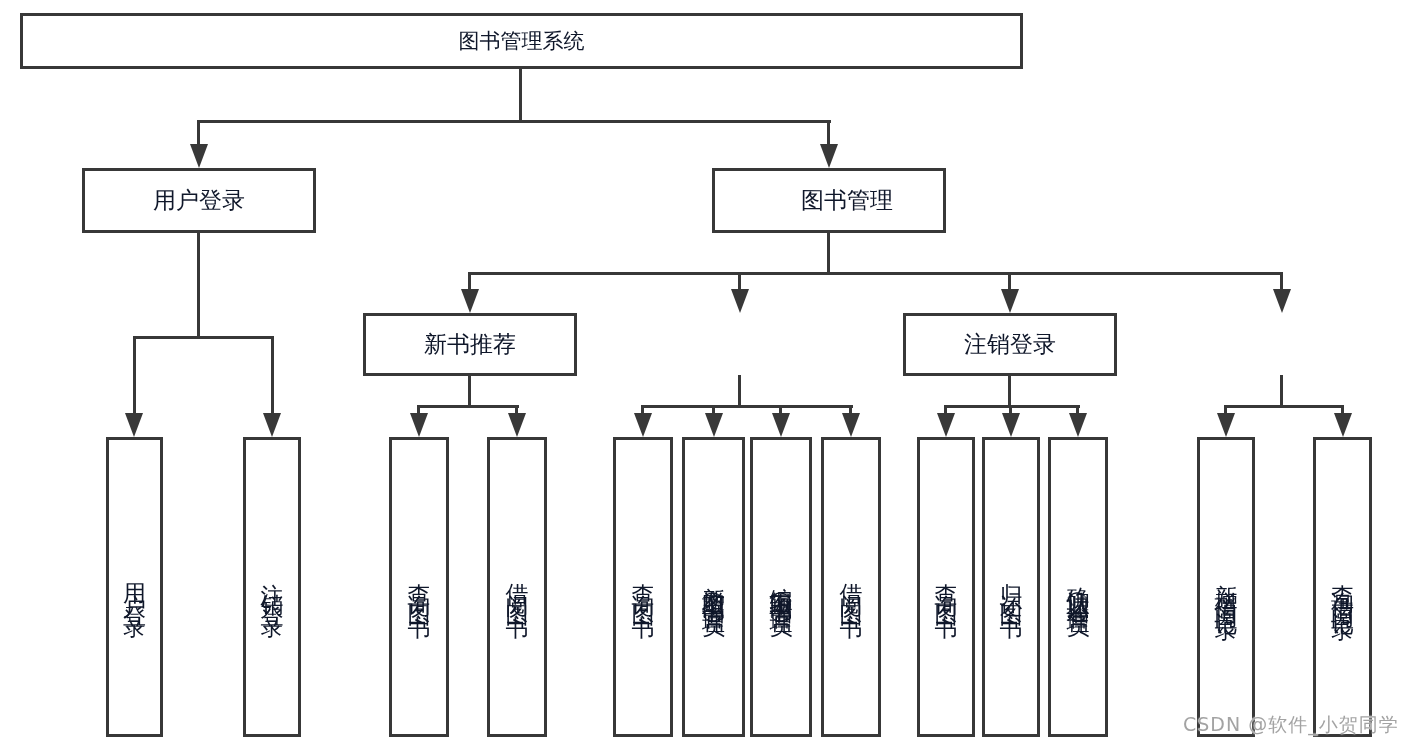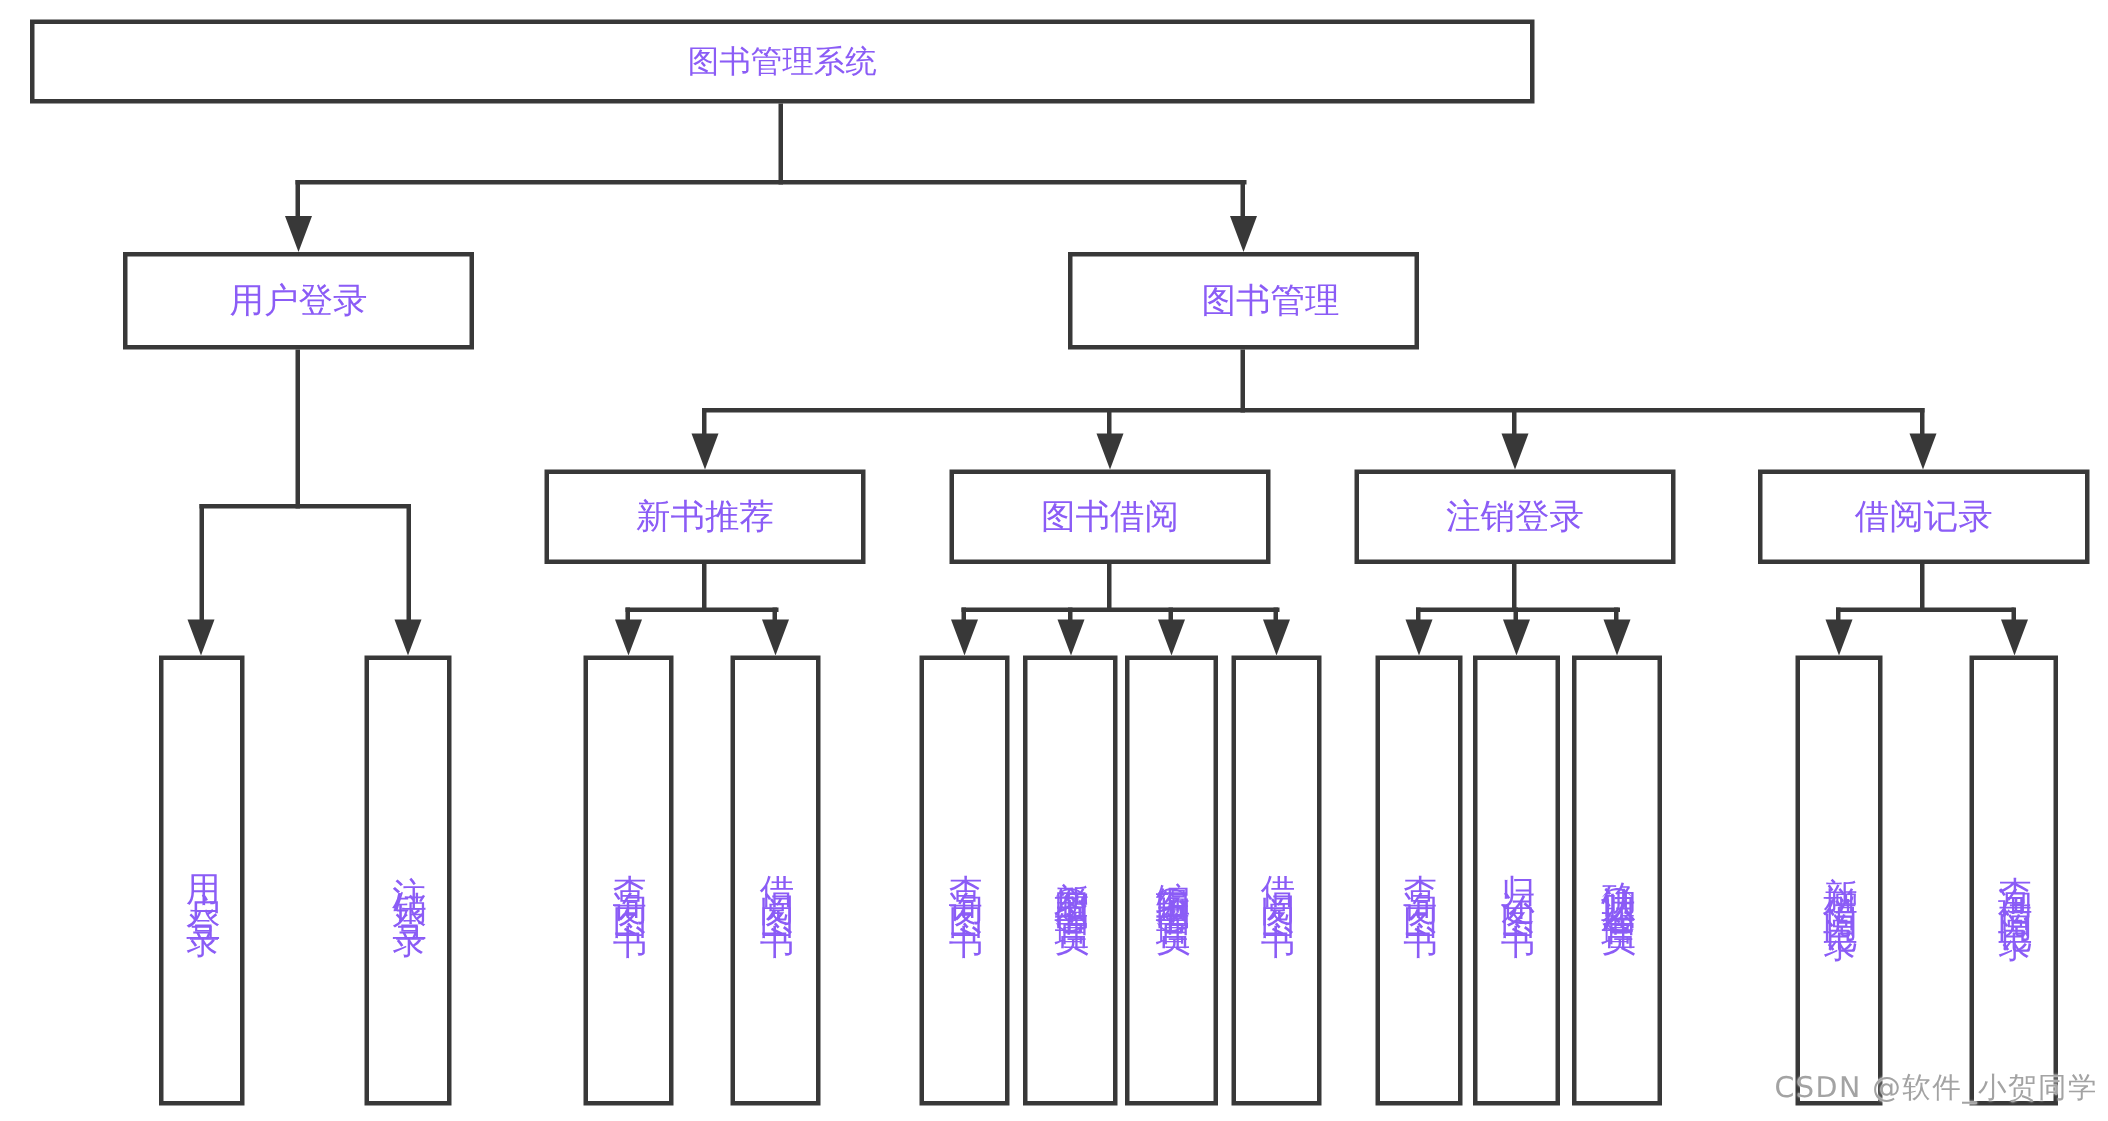--- a/index.html
+++ b/index.html
@@ -3,21 +3,21 @@
 <meta charset="utf-8">
 <style>
   html,body{margin:0;padding:0;background:#ffffff;}
   #canvas{
     position:relative;width:1405px;height:747px;background:#ffffff;overflow:hidden;
     font-family:"DejaVu Sans","Liberation Sans",sans-serif;color:#333333;
   }
   .box{
     position:absolute;box-sizing:border-box;border:3px solid #383838;background:#ffffff;
     display:flex;align-items:center;justify-content:center;
-    font-size:23px;color:#8b5cf6;white-space:nowrap;
+    font-size:23px;color:#0f172a;white-space:nowrap;
   }
   .rootbox{font-size:21px;}
   .vbox{
     writing-mode:vertical-rl;text-orientation:mixed;
     font-size:23px;line-height:1;white-space:normal;
   }
   .ls-lg{letter-spacing:11px;}
   .ls-md{letter-spacing:7px;}
   .ls-sm{letter-spacing:4px;}
   .vl{position:absolute;width:3px;background:#383838;}
@@ -69,28 +69,22 @@
   <div class="vl" style="left:738px;top:272px;height:22px;"></div>
   <div class="tri" style="left:731px;top:289px;"></div>
   <div class="vl" style="left:1008px;top:272px;height:22px;"></div>
   <div class="tri" style="left:1001px;top:289px;"></div>
   <div class="vl" style="left:1280px;top:272px;height:22px;"></div>
   <div class="tri" style="left:1273px;top:289px;"></div>
 
   <div class="box" style="left:363px;top:313px;width:214px;height:63px;">
     <span>新书推荐</span>
   </div>
-  <div class="box" style="left:633px;top:313px;width:214px;height:63px;">
-    <span>图书借阅</span>
-  </div>
   <div class="box" style="left:903px;top:313px;width:214px;height:63px;">
     <span>注销登录</span>
-  </div>
-  <div class="box" style="left:1172px;top:313px;width:221px;height:63px;">
-    <span>借阅记录</span>
   </div>
 
   <div class="vl" style="left:468px;top:375px;height:33px;"></div>
   <div class="hl" style="left:417px;top:405px;width:102px;"></div>
   <div class="vl" style="left:417px;top:405px;height:12px;"></div>
   <div class="tri" style="left:410px;top:413px;"></div>
   <div class="vl" style="left:515px;top:405px;height:12px;"></div>
   <div class="tri" style="left:508px;top:413px;"></div>
 
   <div class="vl" style="left:738px;top:375px;height:33px;"></div>

